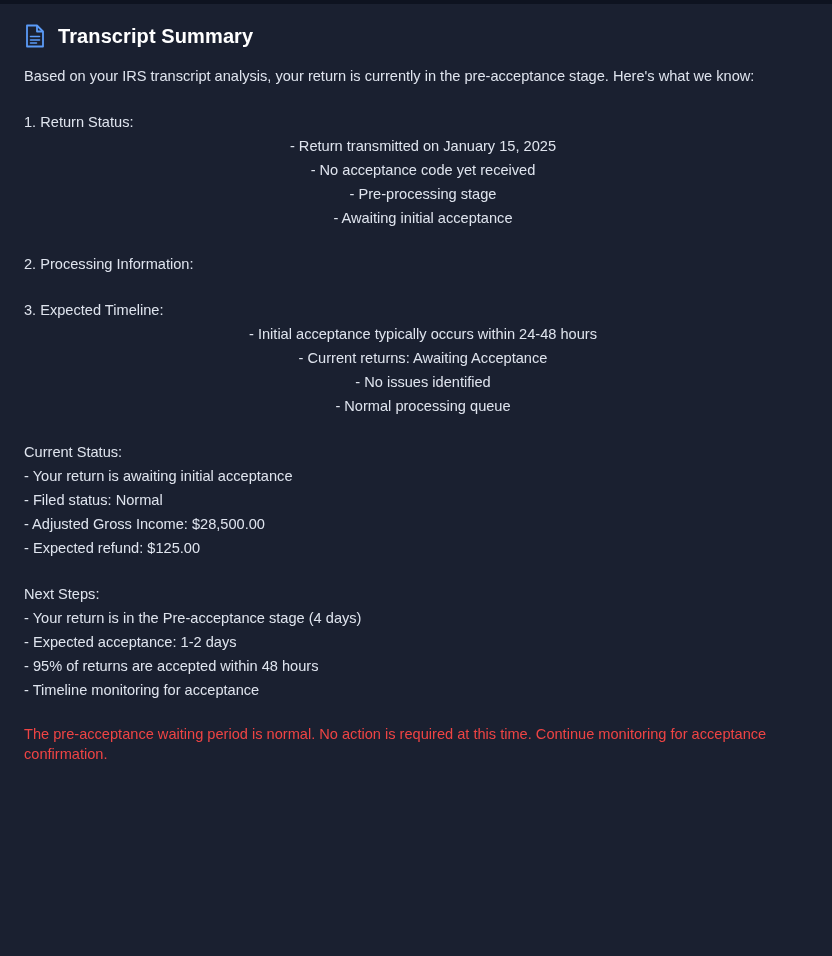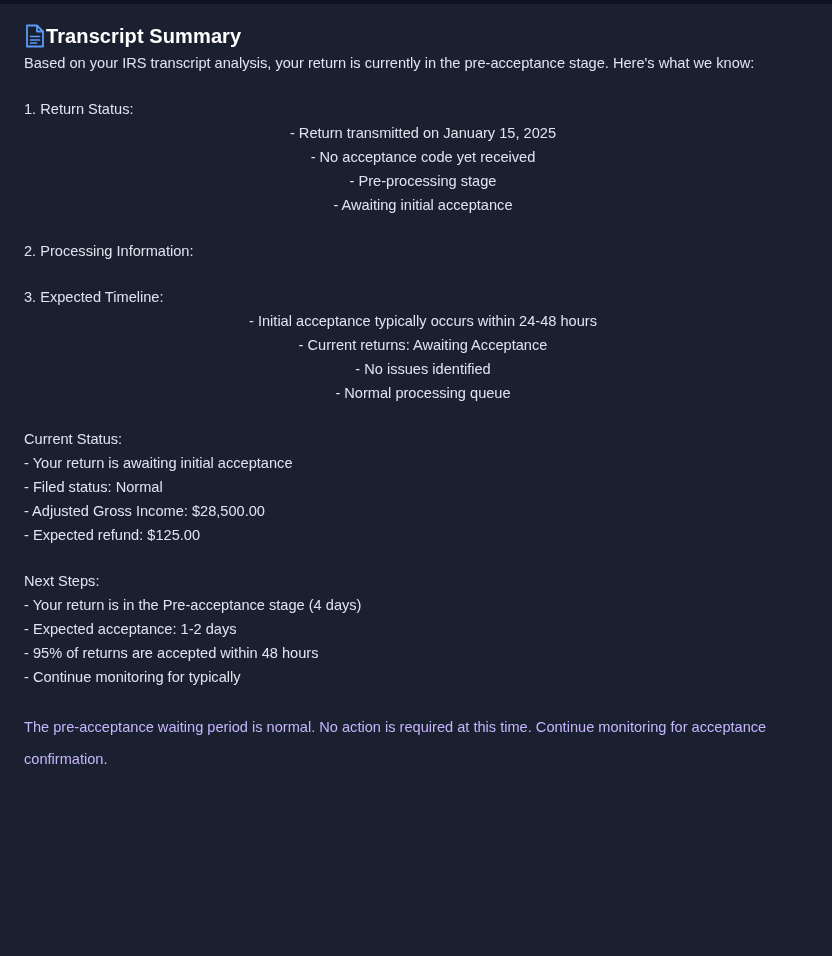--- a/index.html
+++ b/index.html
@@ -21,21 +21,22 @@
   }
   .panel {
     padding: 20px 24px 0 24px;
     box-sizing: border-box;
     height: 952px;
     background: #1a2030;
   }
   .header {
     display: flex;
     align-items: center;
-    margin-bottom: 3px;
+    gap: 12px;
+    margin-bottom: 16px;
   }
   .doc-icon {
     width: 22px;
     height: 24px;
     flex: 0 0 auto;
     display: block;
   }
   .title {
     font-size: 20px;
     font-weight: bold;
@@ -66,22 +67,22 @@
     font-size: 14.6px;
     line-height: 24px;
     color: #dfe4ee;
   }
   .indented li {
     padding-left: 14px;
     text-align: center;
   }
   .closing {
     font-size: 14.6px;
-    line-height: 32px;
-    color: #c4b5fd;
+    line-height: 20px;
+    color: #ef4444;
     max-width: 790px;
   }
 </style>
 </head>
 <body>
 
 <div class="top-rule"></div>
 
 <div class="panel">
 
@@ -131,19 +132,19 @@
       <li>- Expected refund: $125.00</li>
     </ul>
   </div>
 
   <div class="section">
     <div class="sec-head">Next Steps:</div>
     <ul class="bullets">
       <li>- Your return is in the Pre-acceptance stage (4 days)</li>
       <li>- Expected acceptance: 1-2 days</li>
       <li>- 95% of returns are accepted within 48 hours</li>
-      <li>- Continue monitoring for typically</li>
+      <li>- Timeline monitoring for acceptance</li>
     </ul>
   </div>
 
   <div class="closing">The pre-acceptance waiting period is normal. No action is required at this time. Continue monitoring for acceptance confirmation.</div>
 
 </div>
 
 </body></html>

